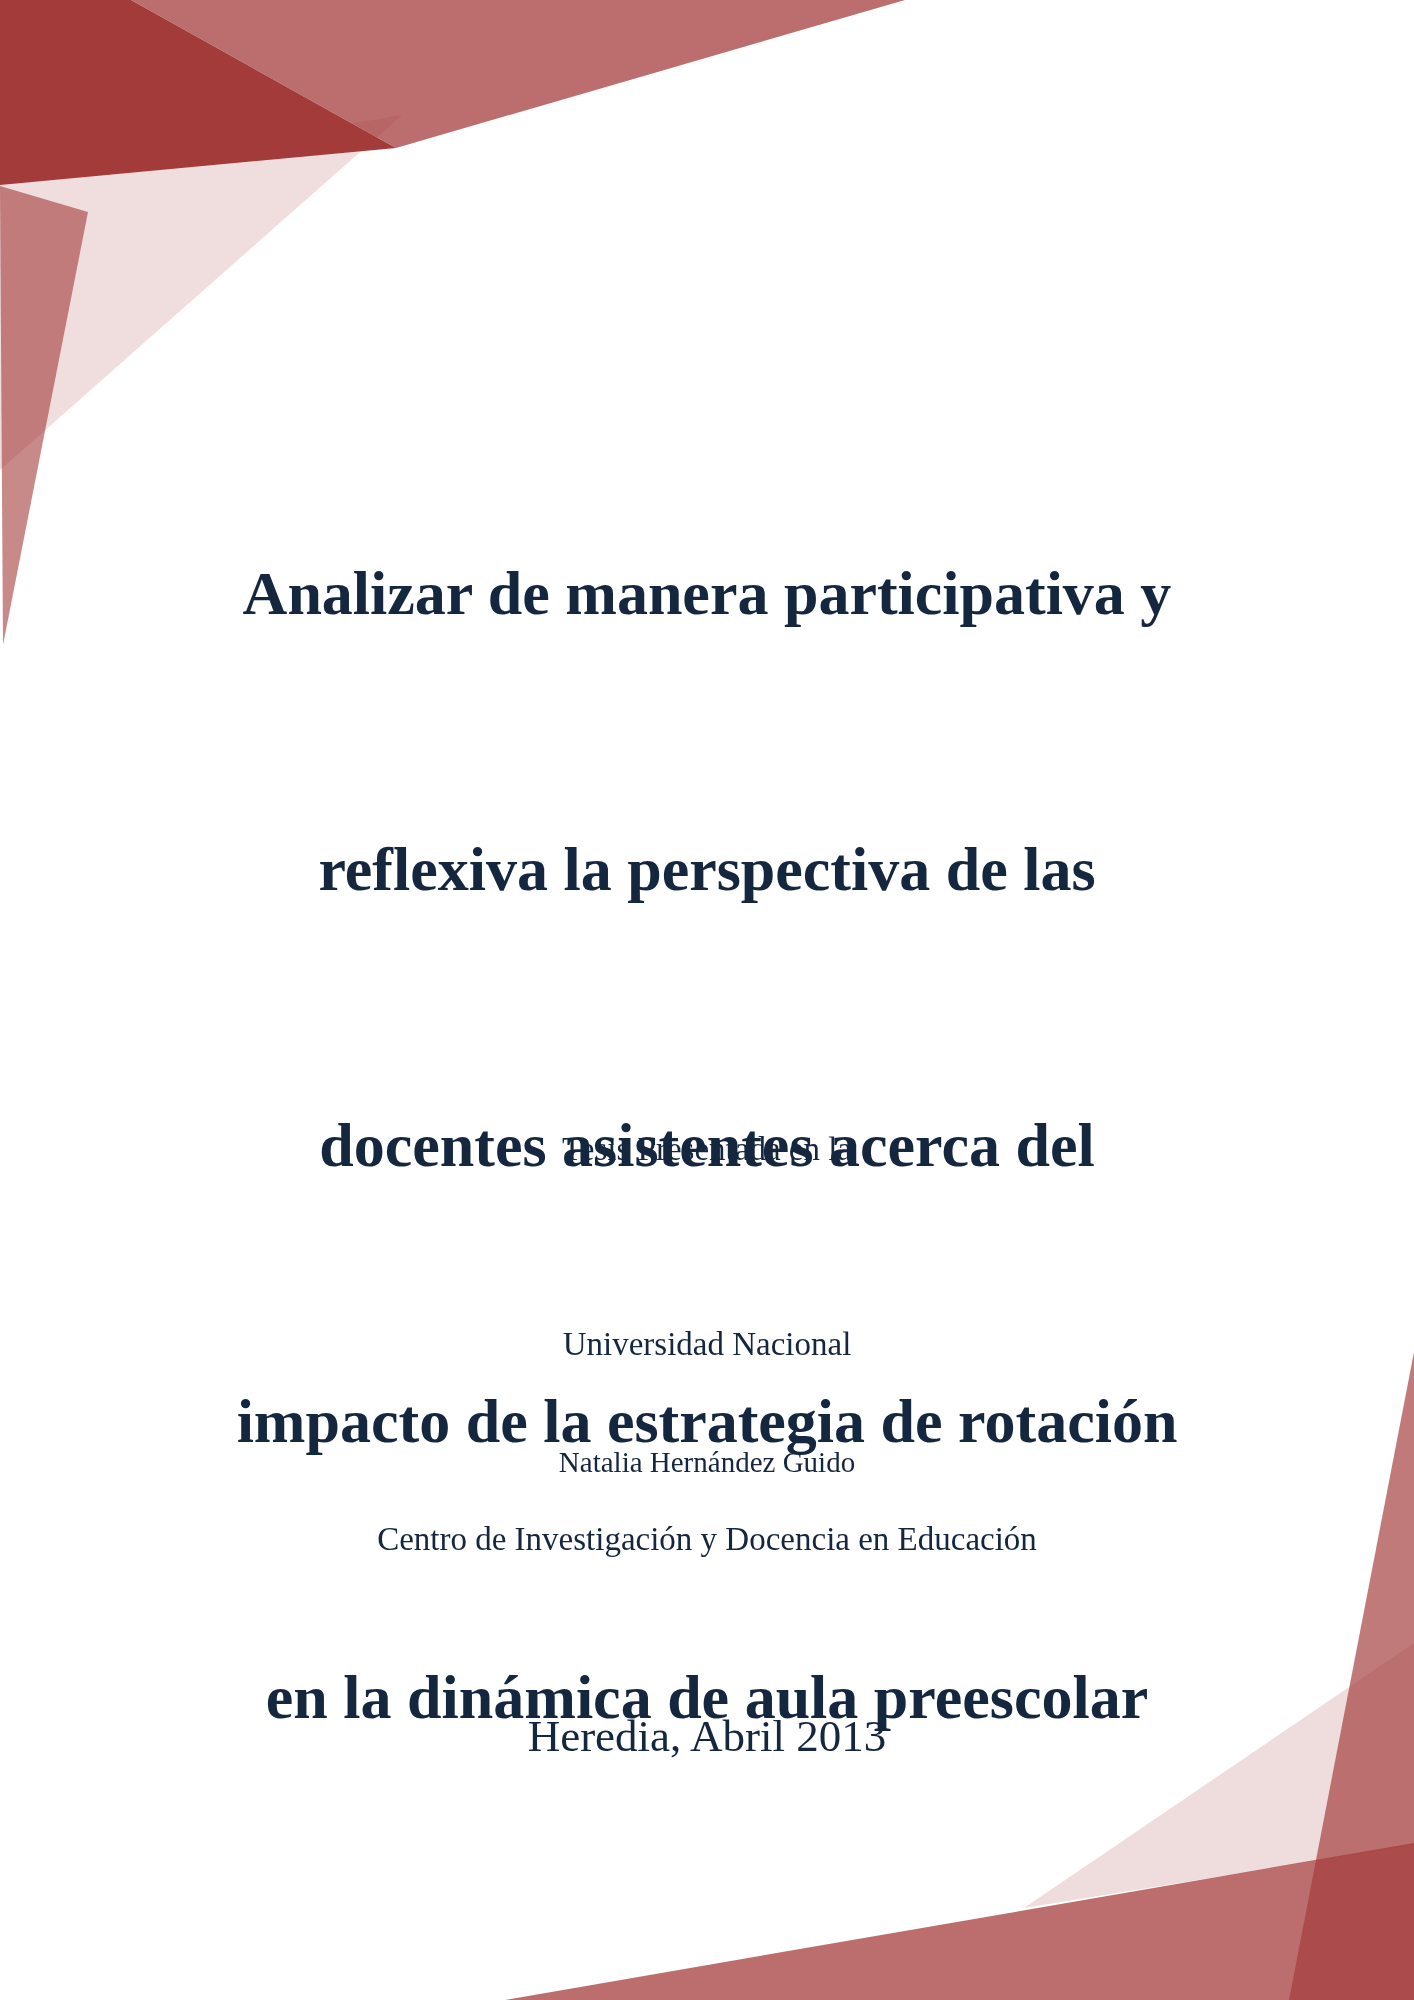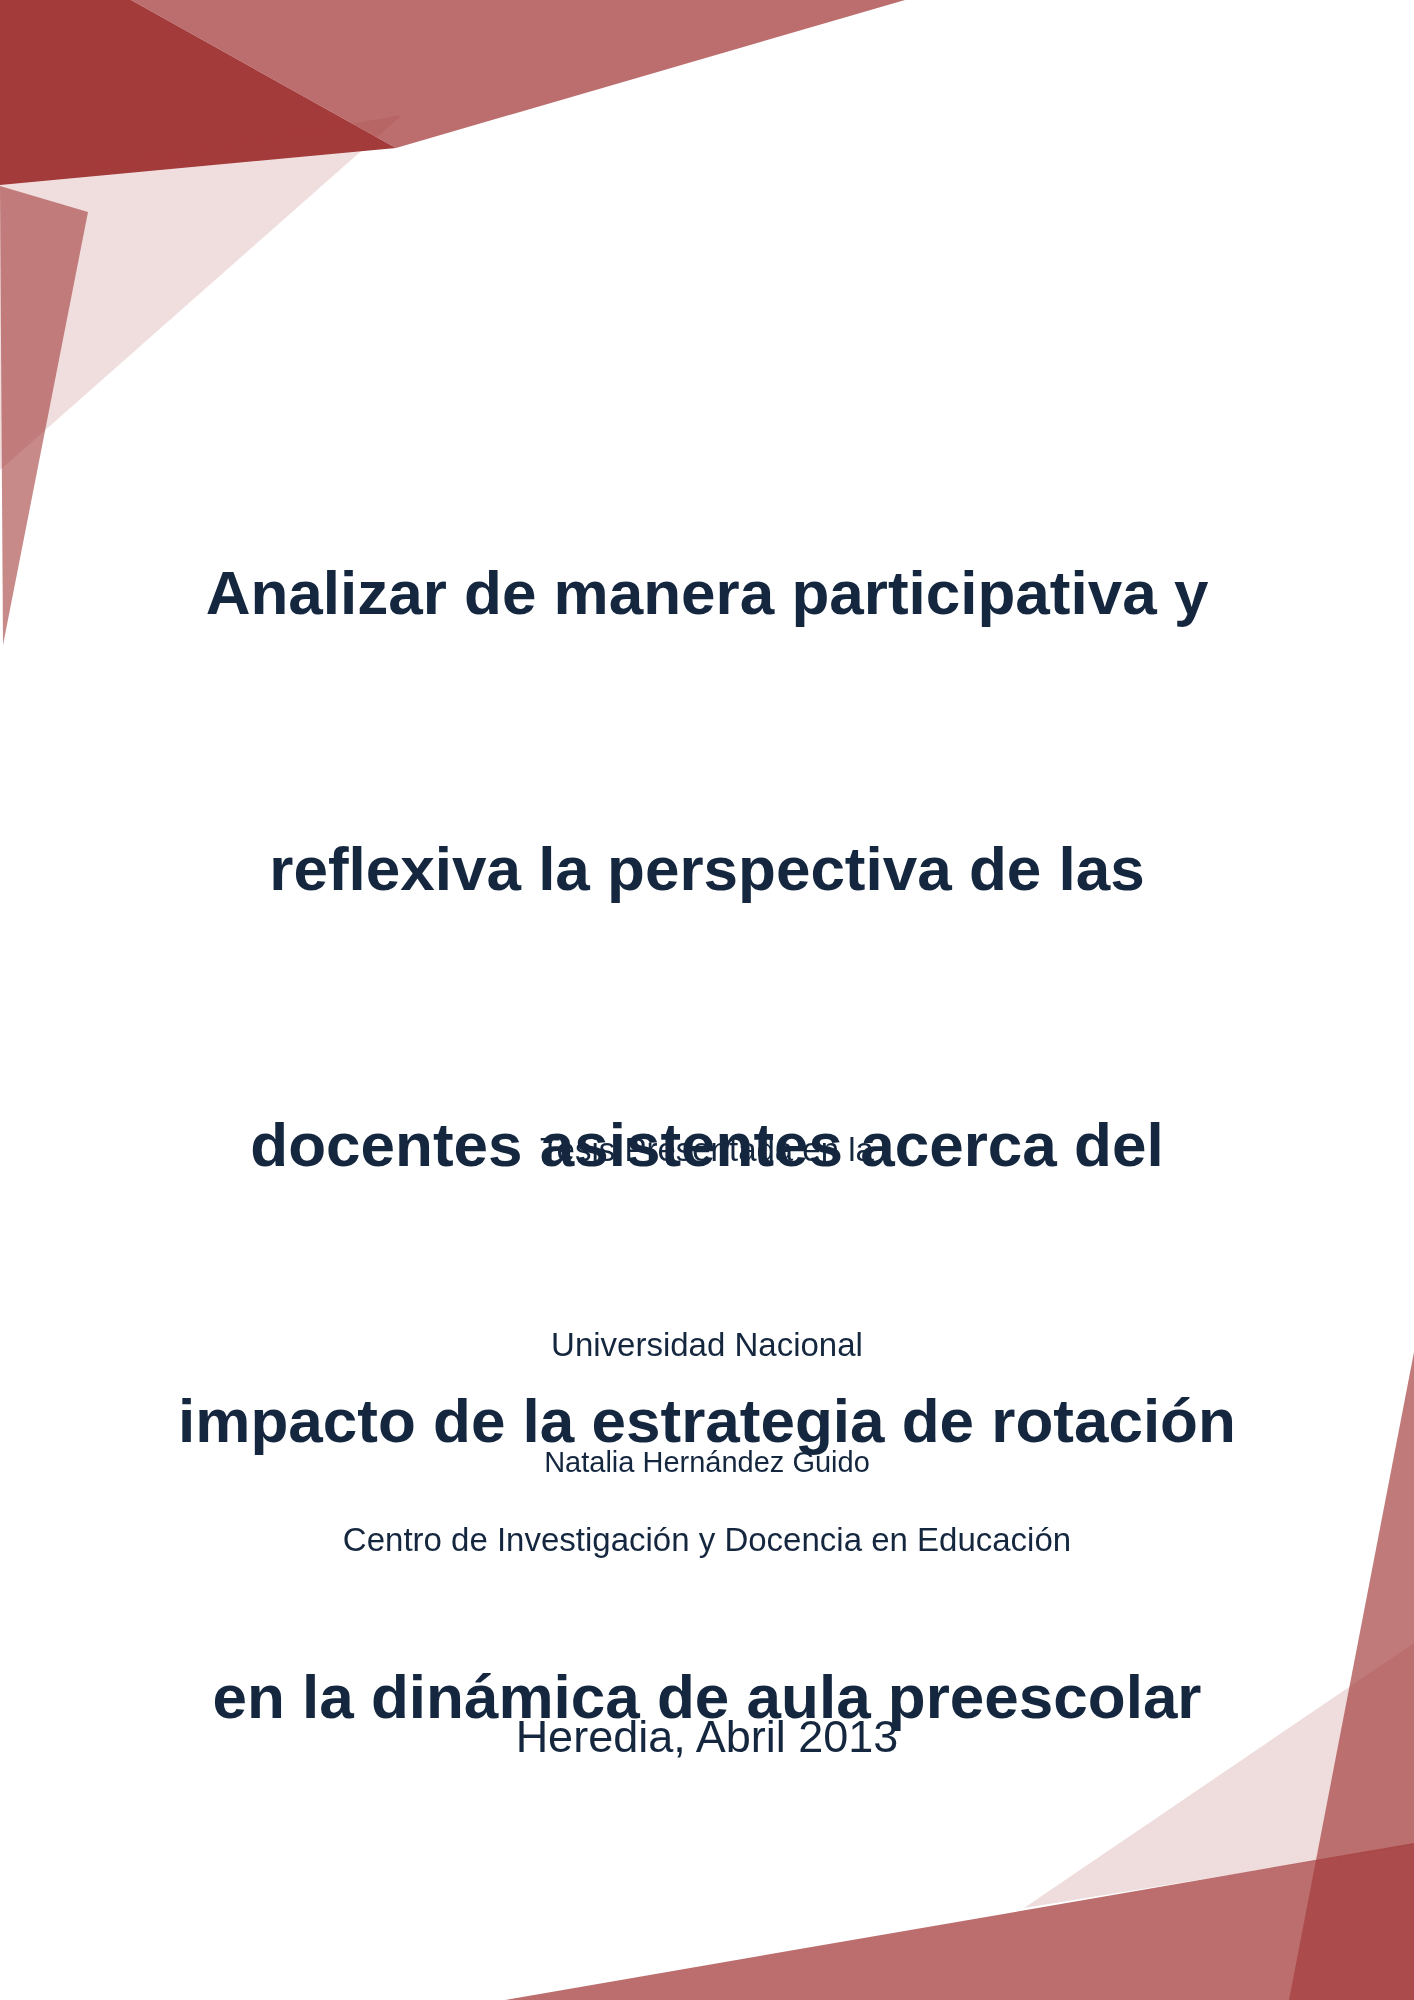--- a/index.html
+++ b/index.html
@@ -6,21 +6,21 @@
     margin: 0;
     padding: 0;
     background: #ffffff;
   }
   #page {
     position: relative;
     width: 1414px;
     height: 2000px;
     background: #ffffff;
     overflow: hidden;
-    font-family: Liberation Sans, sans-serif;
+    font-family: Liberation Serif, serif;
   }
   #corner-decorations {
     position: absolute;
     left: 0;
     top: 0;
     width: 1414px;
     height: 2000px;
     display: block;
   }
   .text-block {

